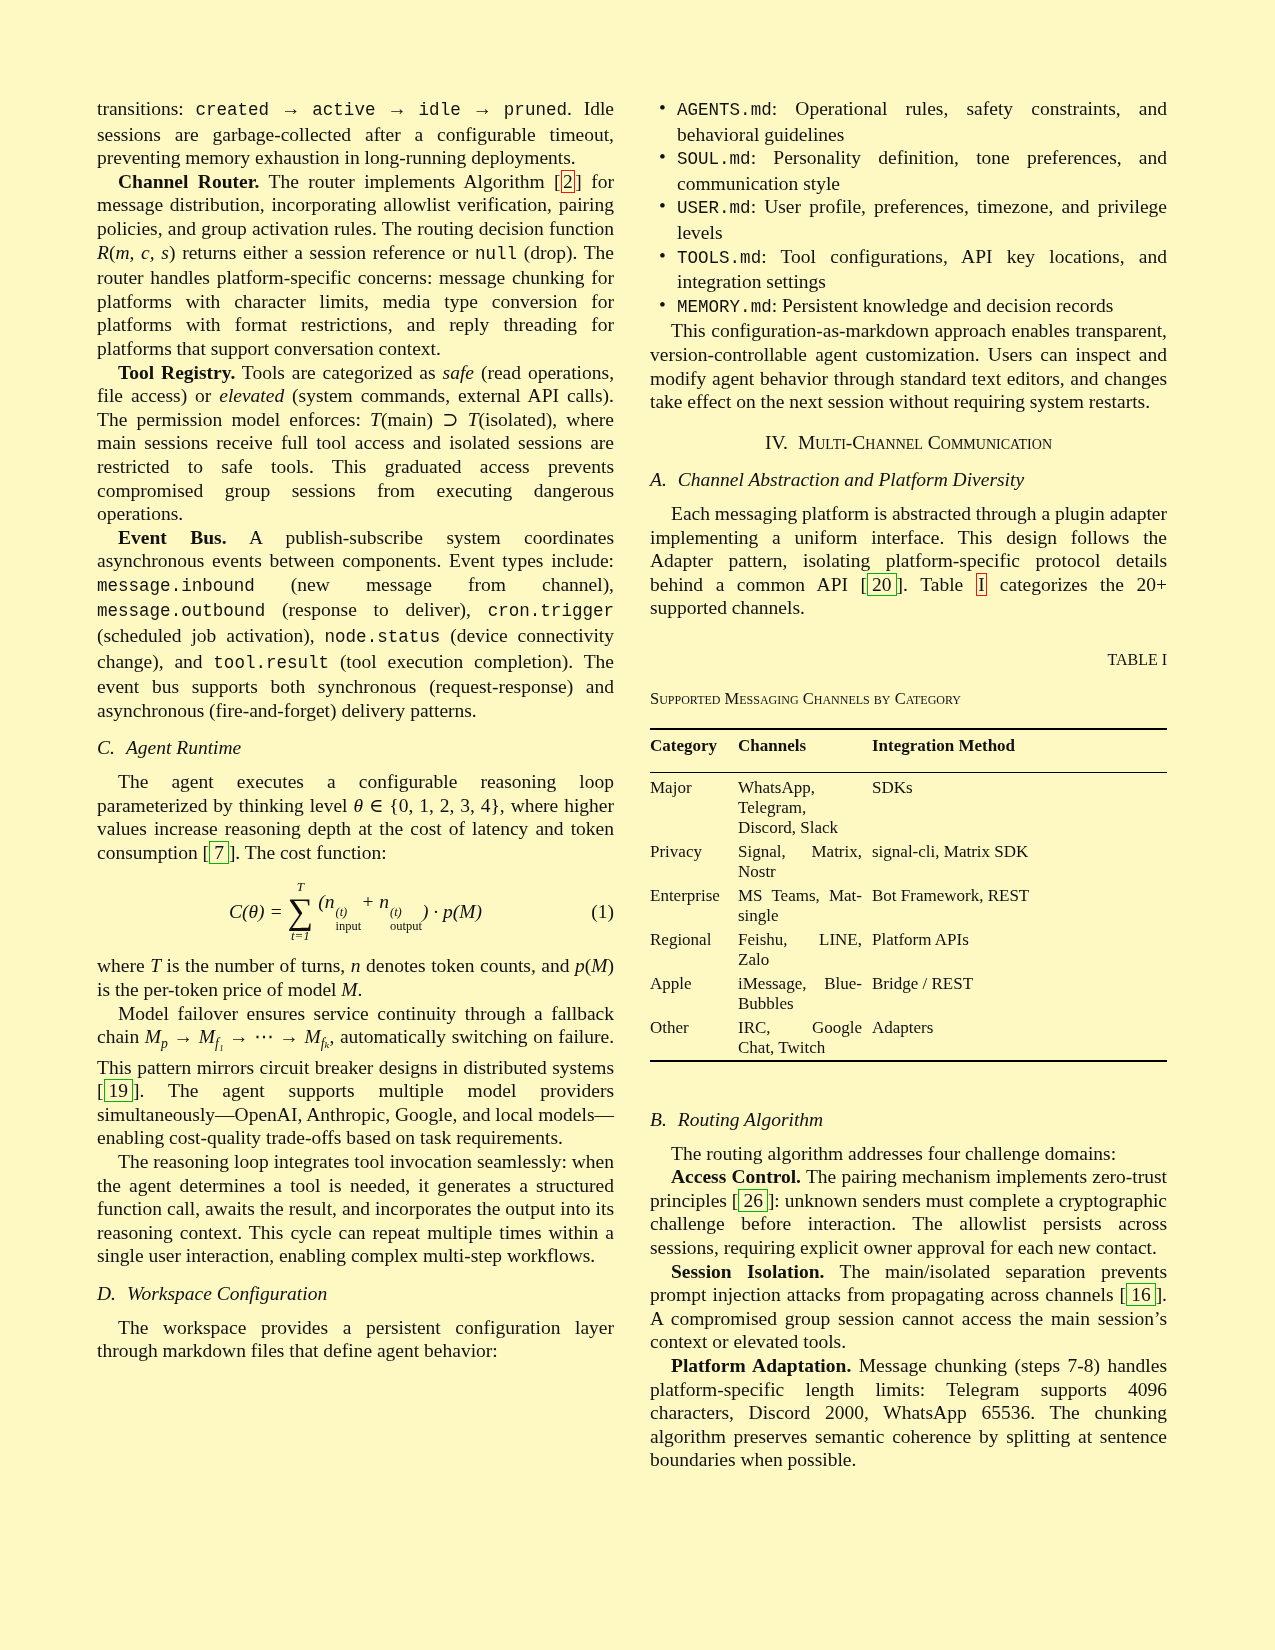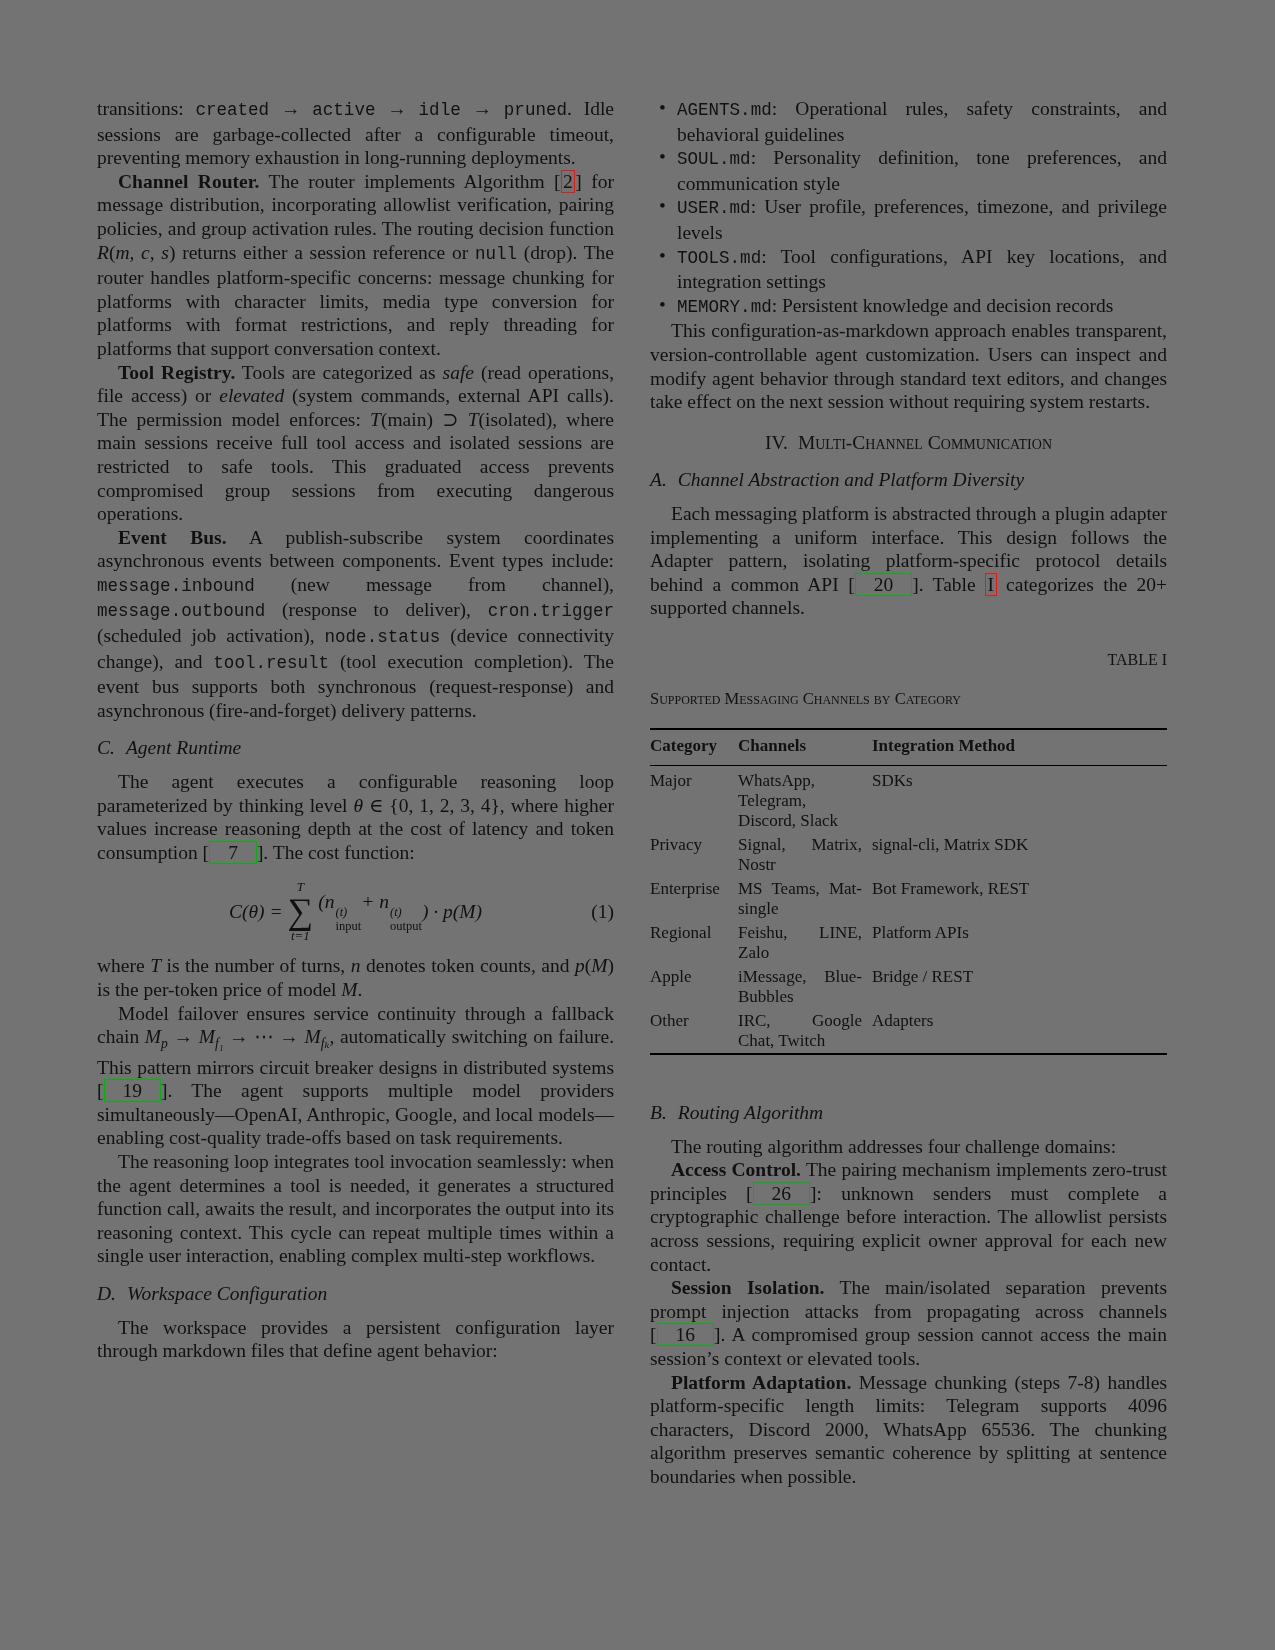--- a/index.html
+++ b/index.html
@@ -1,32 +1,32 @@
 <!DOCTYPE html>
 <html lang="en"><head>
 <meta charset="utf-8">
 <style>
   html,body{margin:0;padding:0;background:#ffffff;}
   body{
     width:1275px;height:1650px;overflow:hidden;
     font-family:"Liberation Serif","DejaVu Serif",serif;
     color:#111111;font-size:19.5px;line-height:23.6px;
   }
-  .page{position:relative;width:1275px;height:1650px;background:#737373;}
+  .page{position:relative;width:1275px;height:1650px;background:#fef9c3;}
   .cols{display:flex;padding:97px 0 0 97px;gap:36px;}
   .col{width:517px;flex:0 0 517px;}
 
   .para{margin:0;text-align:justify;hyphens:auto;}
   .para.indent{text-indent:21px;}
 
   .sb{font-weight:700;}
   .si{font-style:italic;}
   .scode{font-family:"Liberation Mono","DejaVu Sans Mono",monospace;font-size:0.9em;}
   .ssub{vertical-align:sub;font-size:0.7em;font-style:italic;}
-  .boxg{border:1.5px solid #00b40a;padding:0 18px;}
+  .boxg{border:1.5px solid #00b40a;padding:0 4px;}
   .boxr{border:1.5px solid #f01414;padding:0 1.5px;}
 
   .subheading{font-weight:normal;font-style:italic;font-size:19.5px;margin:14px 0 10px;}
   .subheading .hnum{margin-right:11px;}
   .secheading{font-weight:normal;font-size:19.5px;text-align:center;margin:17px 0 13px;}
   .secheading .hnum{margin-right:10px;text-align:center;}
   .secheading .sctitle{font-variant:small-caps;}
 
   .blist{list-style:none;margin:0;padding:0;}
   .blist li{position:relative;padding-left:27px;text-align:justify;}
@@ -44,21 +44,21 @@
   .stack{display:inline-flex;flex-direction:column;align-items:flex-start;font-size:12.5px;line-height:14px;vertical-align:-8px;margin-left:1px;}
   .stack .sup{font-style:italic;}
   .stack .sub{font-style:normal;}
   .eqnum{width:42px;flex:0 0 42px;text-align:right;font-style:normal;}
 
   
   .tablewrap{margin:28px 0 46px;}
   .tcap1{text-align:right;font-size:16px;margin:0 0 5px;}
   .tcap2{text-align:left;font-size:16.5px;font-variant:small-caps;margin:16px 0 17px;}
   table.tbl{width:100%;border-collapse:collapse;font-size:17px;line-height:20px;border-bottom:2px solid #000;}
-  table.tbl thead th{text-align:left;font-weight:700;padding:6px 0 9px;border-top:2px solid #000;border-bottom:1.2px solid #000;}
+  table.tbl thead th{text-align:left;font-weight:700;padding:6px 0 16px;border-top:2px solid #000;border-bottom:1.2px solid #000;}
   table.tbl tbody td{vertical-align:top;padding:2px 10px 2px 0;}
   table.tbl tbody tr:first-child td{padding-top:5px;}
   .cl{text-align:justify;text-align-last:justify;}
   .cl.cl-last{text-align-last:left;}
 </style>
 </head>
 <body>
 
 <div class="page">
   <div class="cols">

